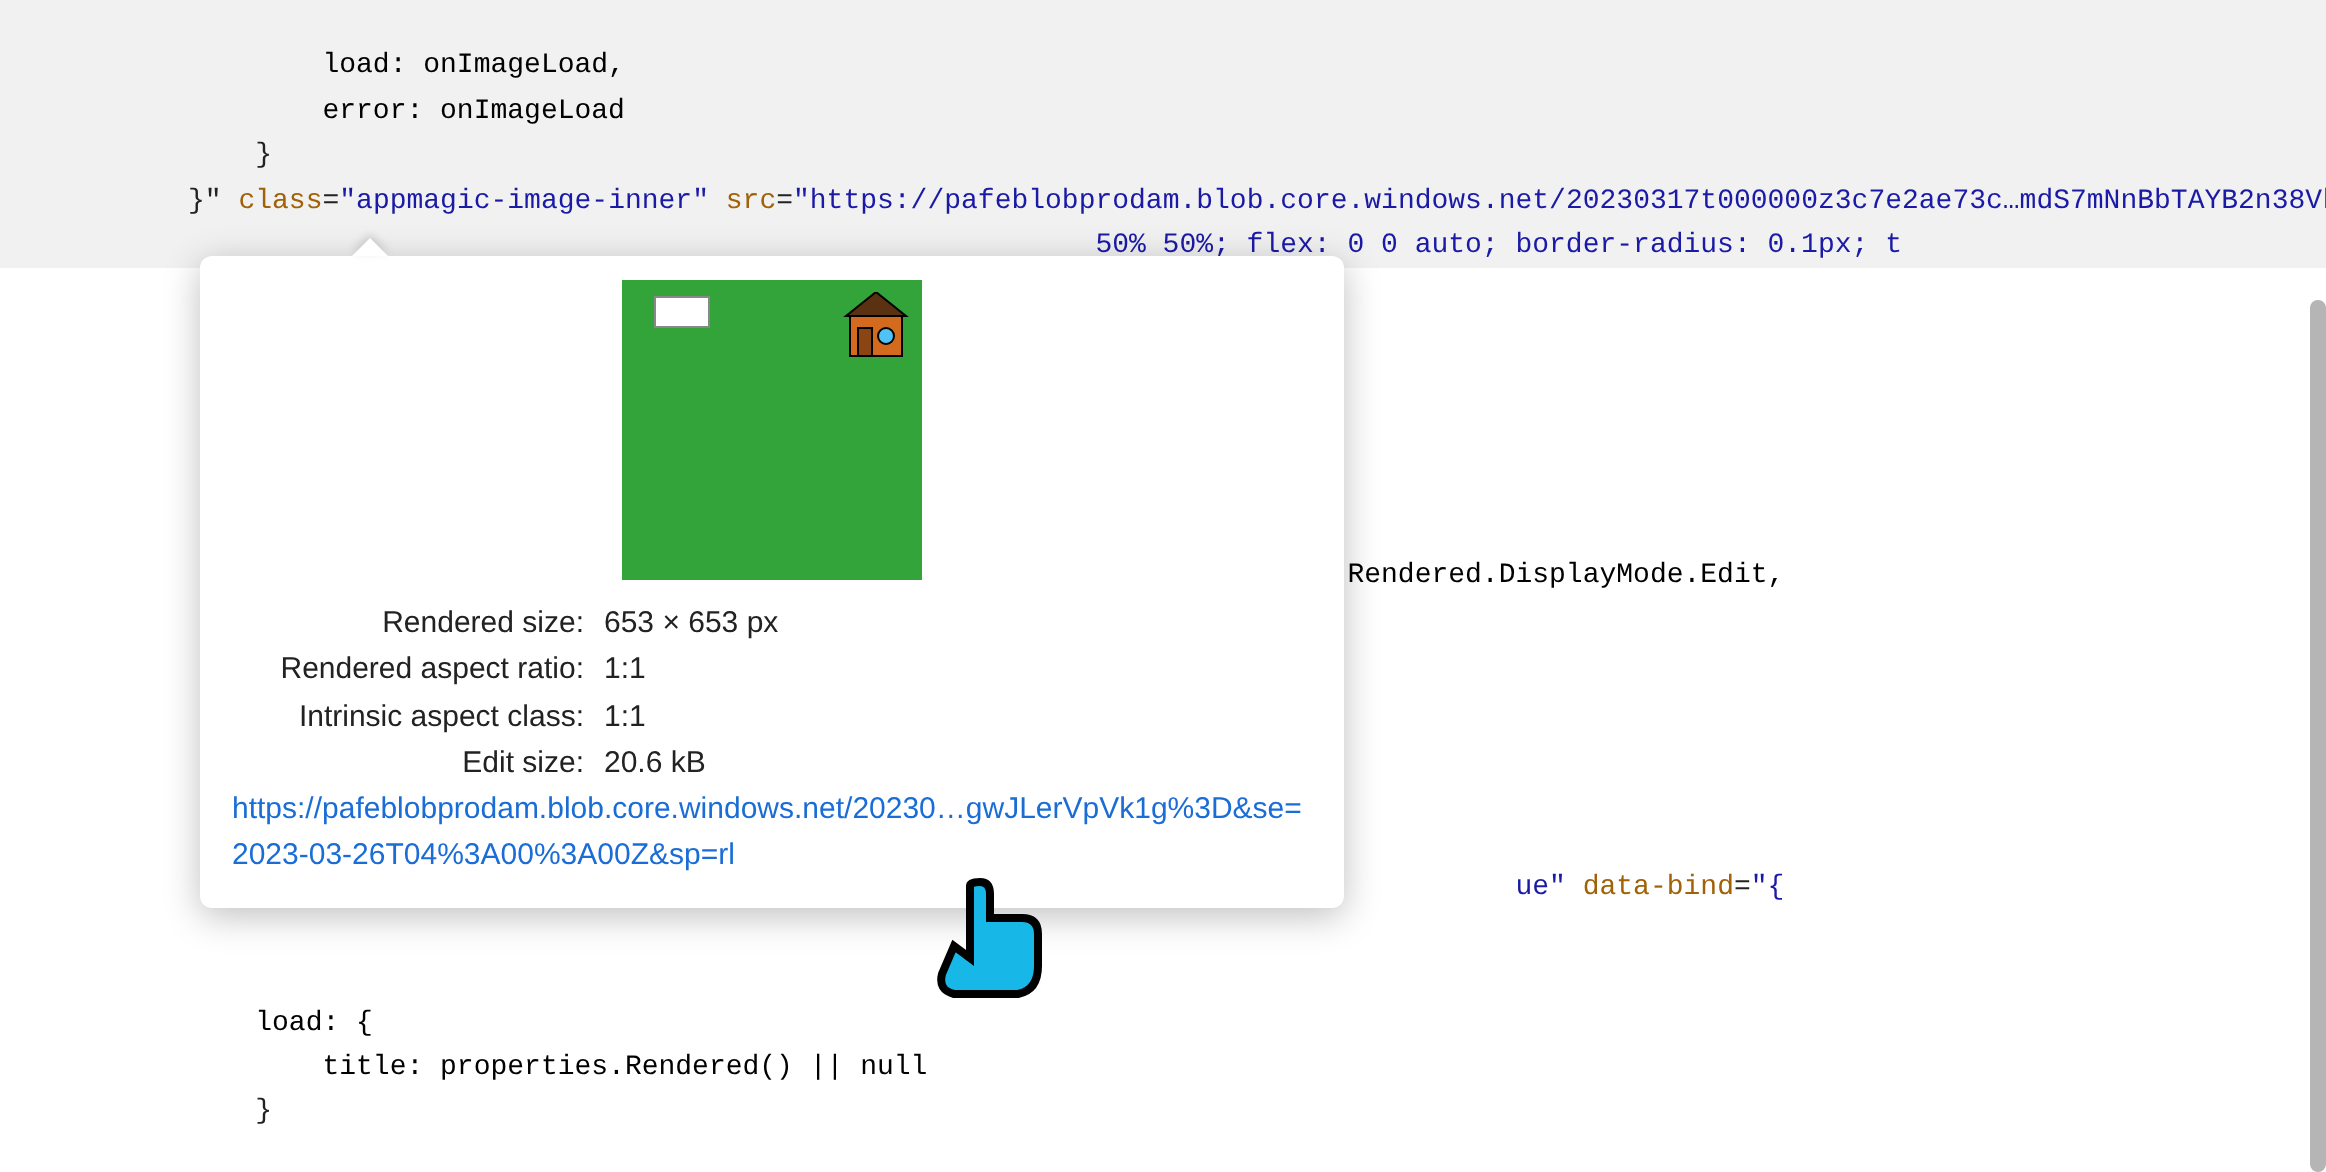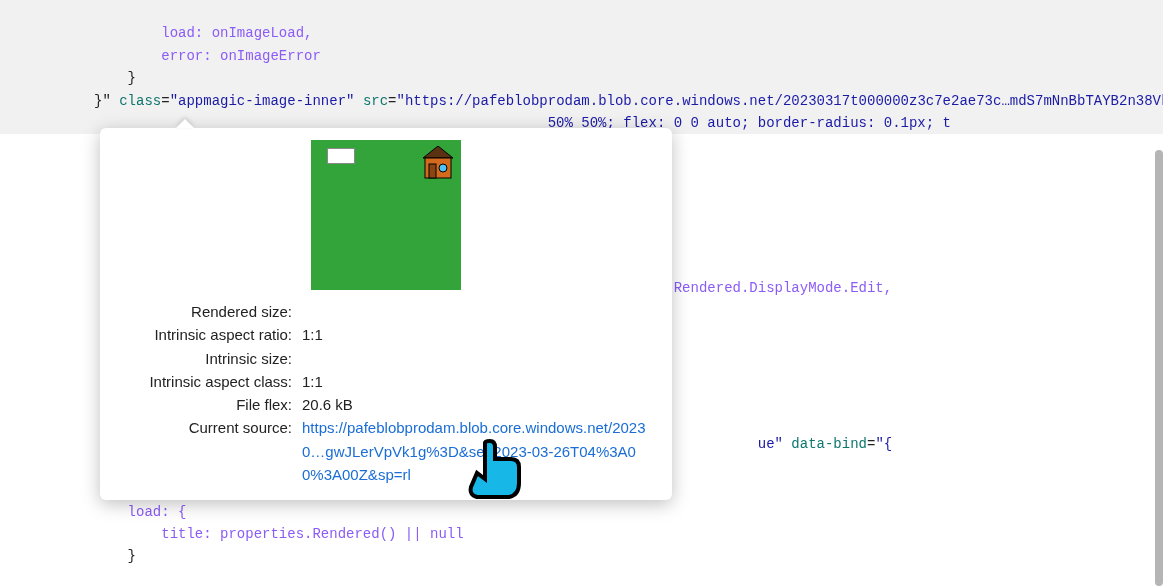--- a/index.html
+++ b/index.html
@@ -20,23 +20,23 @@
     white-space: pre;
     overflow: hidden;
   }
   .code-white {
     background: #fff;
     padding: 0 10px;
     line-height: 1.6;
     white-space: pre;
     overflow: hidden;
   }
-  .attr-name { color: #0f766e; }
+  .attr-name { color: #a16207; }
   .attr-val  { color: #1a1aa6; }
-  .prop-key  { color: #8b5cf6; }
+  .prop-key  { color: #000000; }
   .punct     { color: #222; }
   .tooltip {
     position: absolute;
     left: 100px;
     top: 128px;
     width: 572px;
     background: #fff;
     border-radius: 6px;
     box-shadow: 0 4px 18px rgba(0,0,0,0.25);
     padding: 12px 16px 14px;
@@ -113,21 +113,21 @@
     height: 436px;
     background: #b5b5b5;
     border-radius: 4px;
   }
 </style>
 </head>
 <body>
 
 <div class="code-bg">
 <span class="prop-key">                  load: onImageLoad,</span>
-<span class="prop-key">                  error: onImageError</span>
+<span class="prop-key">                  error: onImageLoad</span>
 <span class="punct">              }</span>
 <span><span class="punct">          }" </span><span class="attr-name">class</span><span class="punct">=</span><span class="attr-val">"appmagic-image-inner"</span><span class="attr-name"> src</span><span class="punct">=</span><span class="attr-val">"https://pafeblobprodam.blob.core.windows.net/20230317t000000z3c7e2ae73c…mdS7mNnBbTAYB2n38Vk8Z3NjCgwJLerVpVk1g%3D&amp;se=2023-03-26T04%3A00%3A00Z&amp;sp=rl"</span></span>
 <span><span class="attr-val" style="visibility:hidden">xxxxxxxxxxxxxxxxxxxxxxxxxxxxxxxxxxxxxxxxxxxxxxxxxxxxxxxxxxxxxxx</span><span class="attr-val"> 50% 50%; flex: 0 0 auto; border-radius: 0.1px; t</span></span>
 </div>
 
 <div class="code-white" style="height:120px; padding-top:30px;">
 </div>
 
 <div class="code-white">
 <span><span style="visibility:hidden">xxxxxxxxxxxxxxxxxxxxxxxxxxxxxxxxxxxxxxxxxxxxxxxxxxxxxxxxxxxxxxxxxxxxxxxxxxxxxxx</span><span class="prop-key">Rendered.DisplayMode.Edit,</span></span>
@@ -152,38 +152,37 @@
       <svg class="house" viewBox="0 0 34 34">
         <polygon points="17,0 2,12 32,12" fill="#5a3211" stroke="#000" stroke-width="1"></polygon>
         <rect x="4" y="12" width="26" height="20" fill="#d46a1e" stroke="#000" stroke-width="1"></rect>
         <rect x="8" y="18" width="7" height="14" fill="#8b4513" stroke="#000" stroke-width="1"></rect>
         <circle cx="22" cy="22" r="4" fill="#4fc3f7" stroke="#000" stroke-width="1"></circle>
       </svg>
     </div>
   </div>
   <div class="info-row">
     <div class="info-label">Rendered size:</div>
+    <div class="info-value">653 × 653 px</div>
   </div>
   <div class="info-row">
-    <div class="info-label">Intrinsic aspect ratio:</div>
+    <div class="info-label">Rendered aspect ratio:</div>
     <div class="info-value">1:1</div>
   </div>
   <div class="info-row">
-    <div class="info-label">Intrinsic size:</div>
   </div>
   <div class="info-row">
     <div class="info-label">Intrinsic aspect class:</div>
     <div class="info-value">1:1</div>
   </div>
   <div class="info-row">
-    <div class="info-label">File flex:</div>
+    <div class="info-label">Edit size:</div>
     <div class="info-value">20.6 kB</div>
   </div>
   <div class="info-row">
-    <div class="info-label">Current source:</div>
     <div class="info-value">
       <a href="#">https://pafeblobprodam.blob.core.windows.net/20230…gwJLerVpVk1g%3D&amp;se=2023-03-26T04%3A00%3A00Z&amp;sp=rl</a>
     </div>
   </div>
 </div>
 
 <svg class="cursor" width="60" height="72" viewBox="0 0 60 72">
   <path d="M20 4 L20 40 L12 34 L6 48 Q4 56 12 58 L44 58 Q54 56 54 44 L54 28 Q54 20 46 20 L30 20 L30 8 Q30 2 25 2 Q20 2 20 4 Z" fill="#17b8e8" stroke="#000" stroke-width="4"></path>
 </svg>
 

